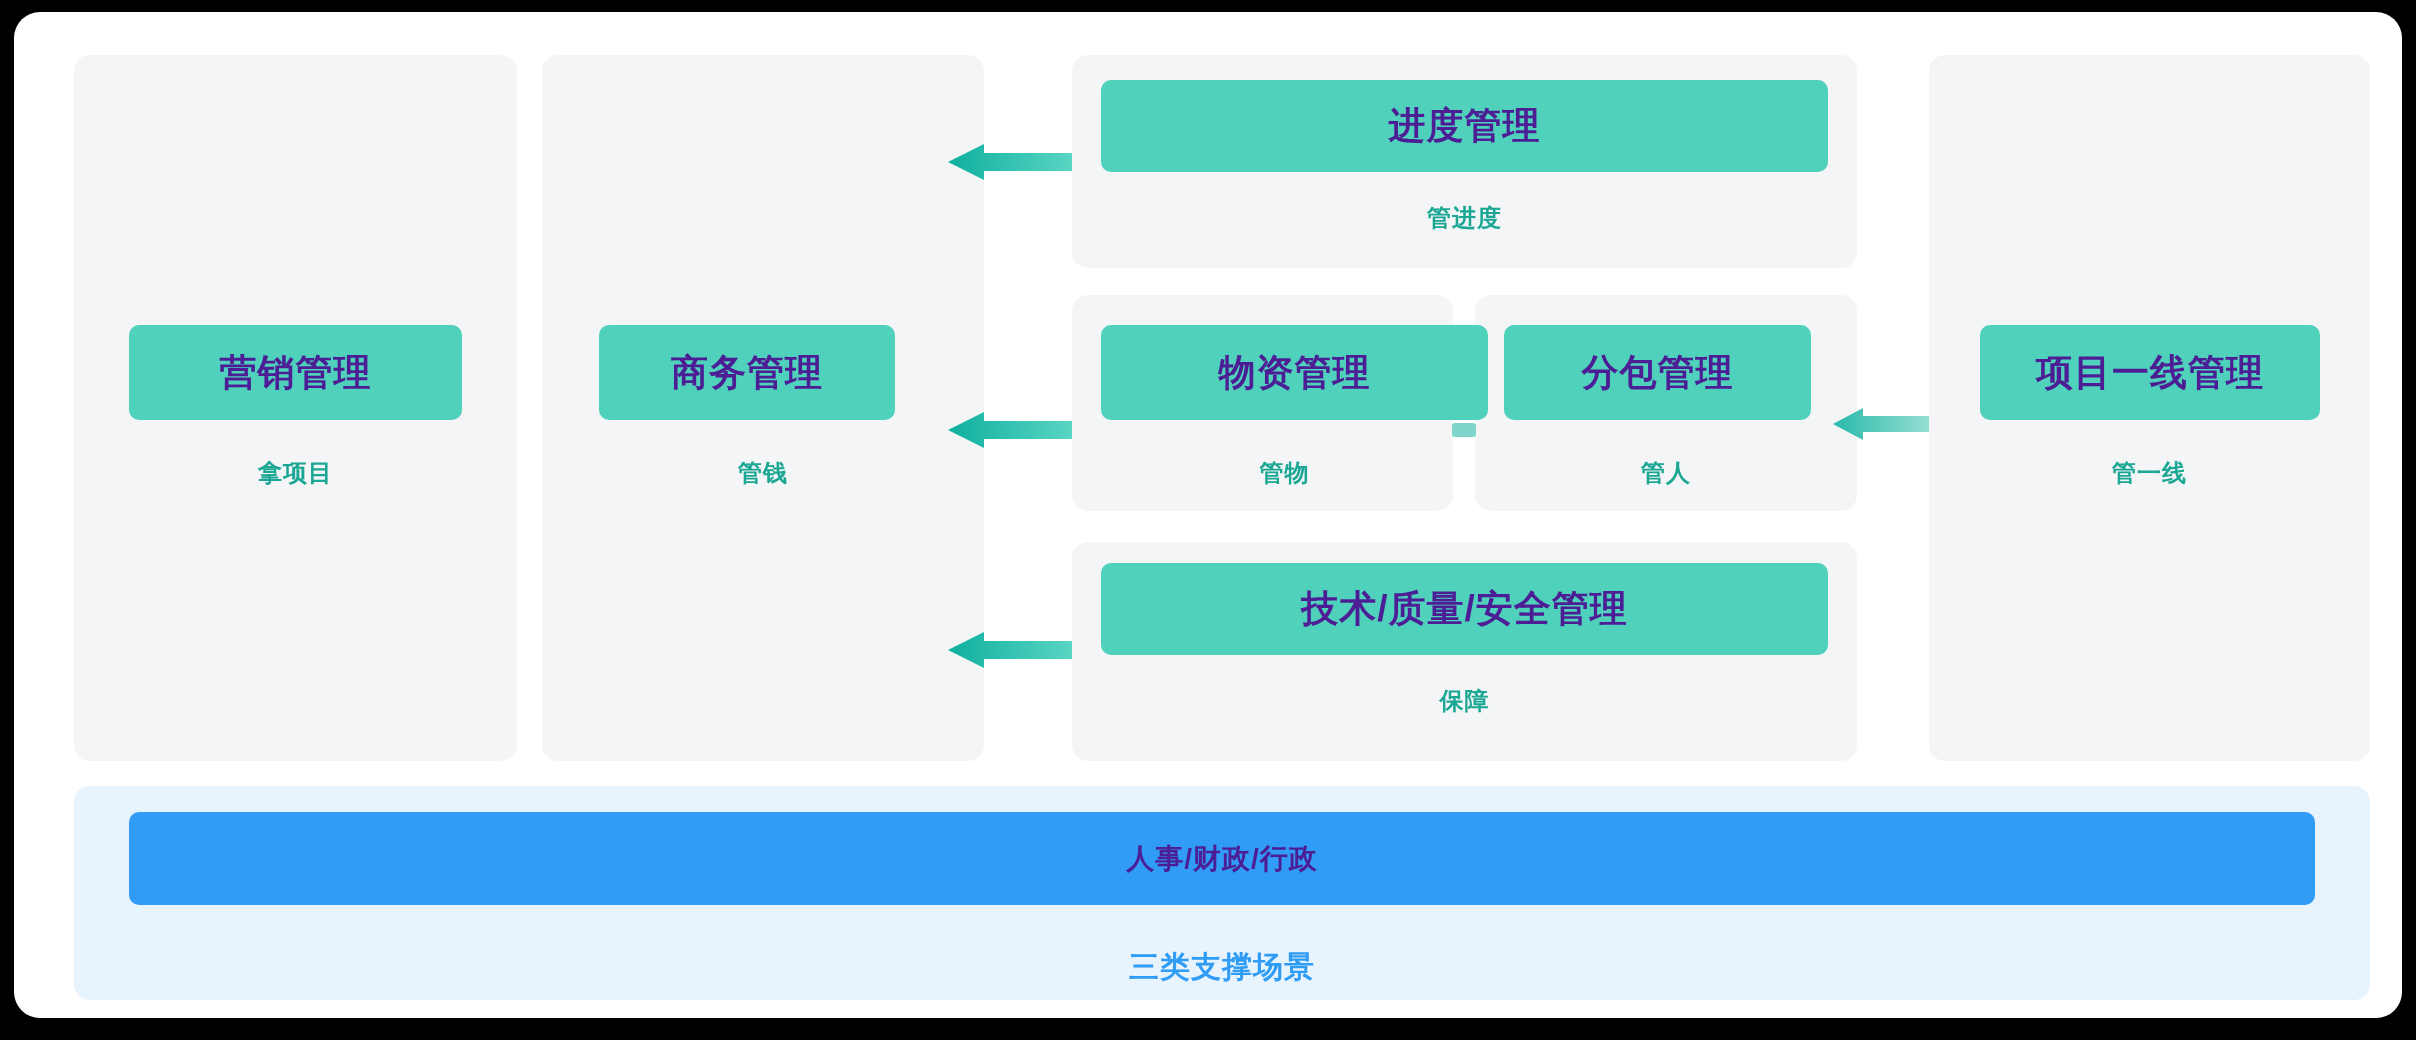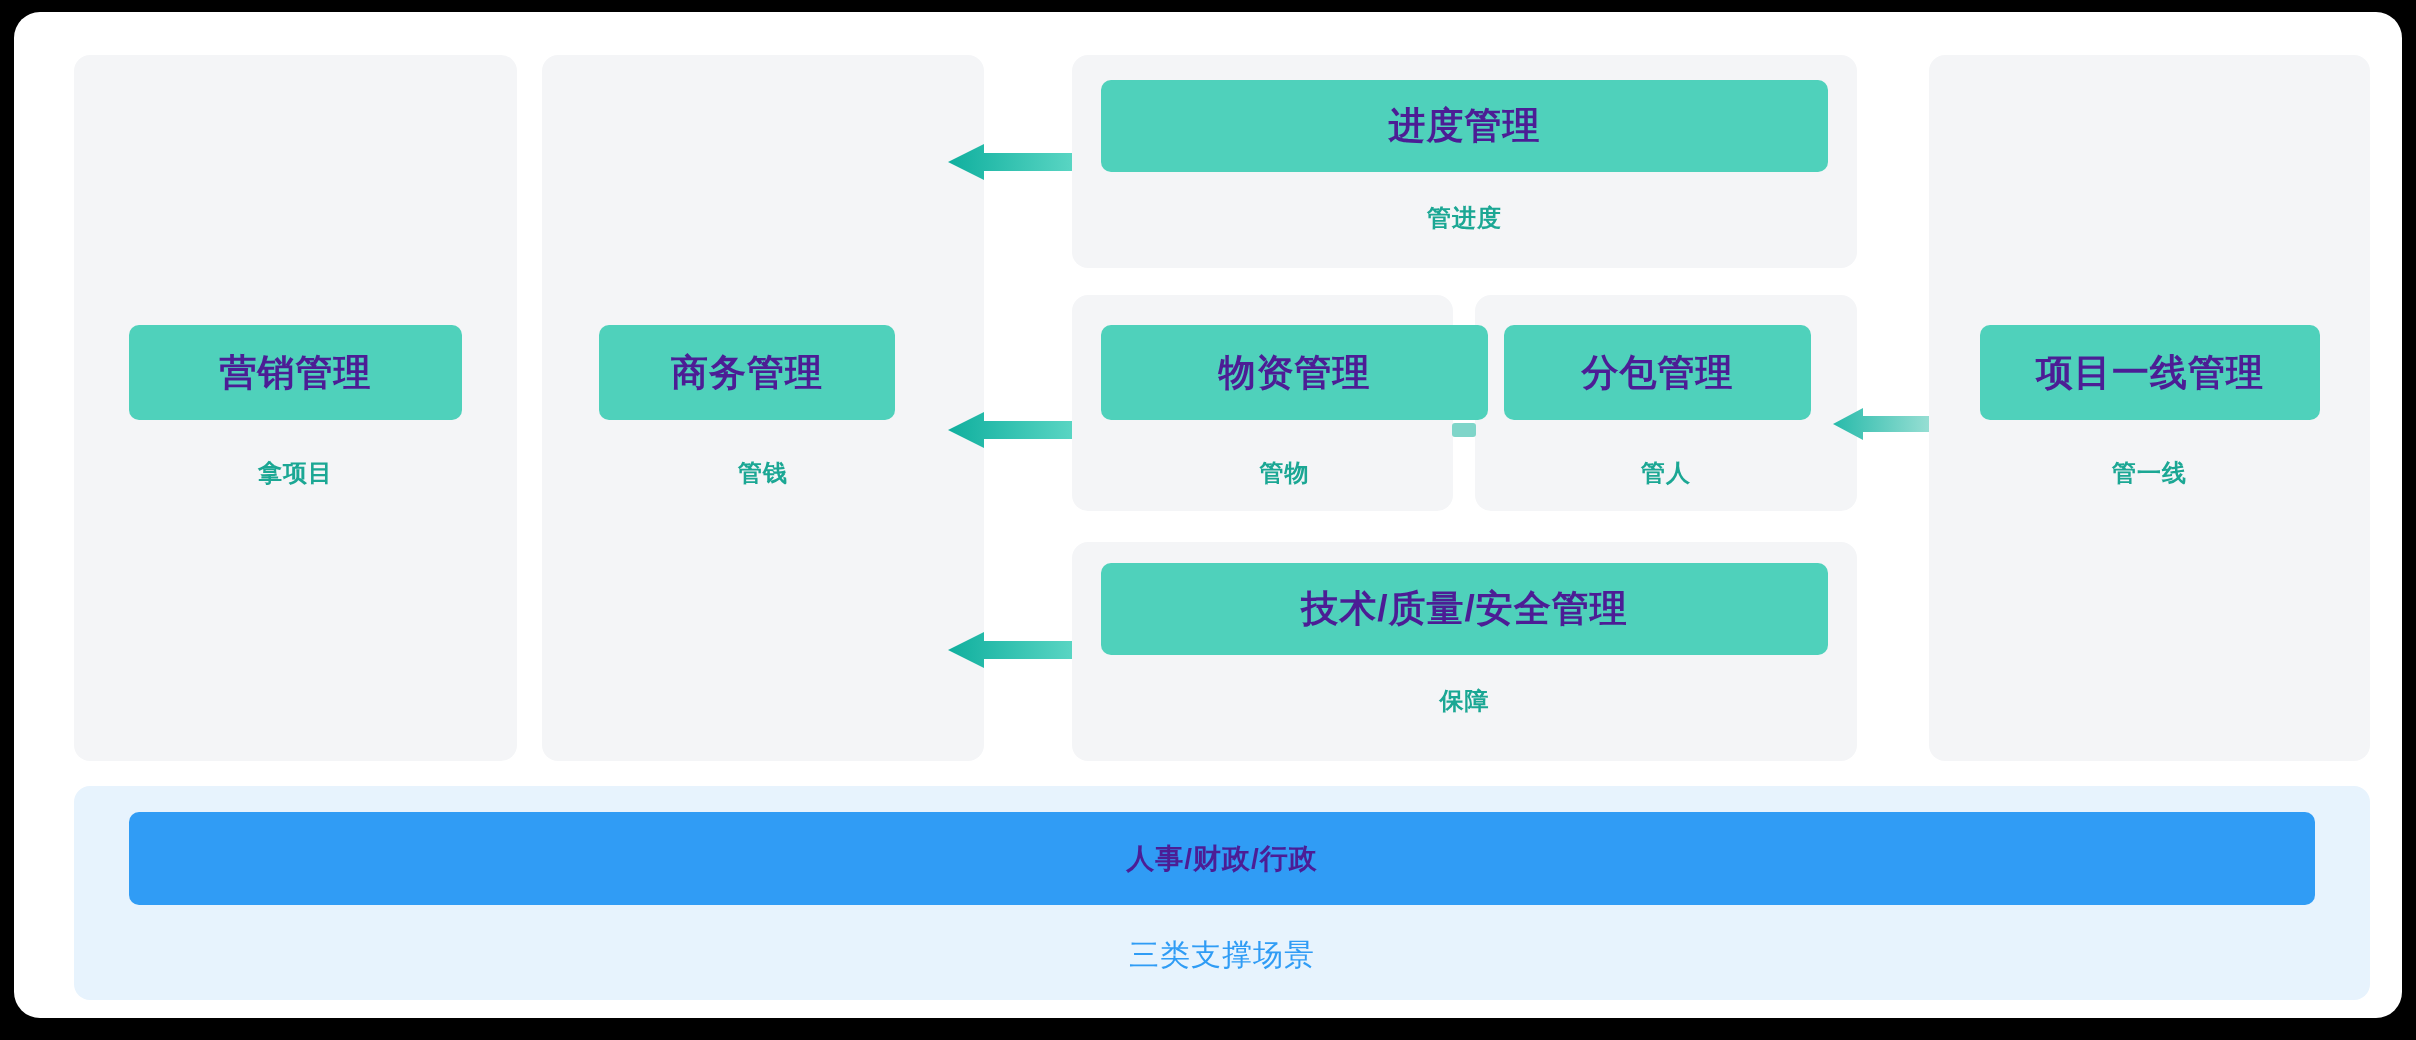--- a/index.html
+++ b/index.html
@@ -20,21 +20,21 @@
   .node{
     position:absolute;background:var(--teal);border-radius:10px;
     display:flex;align-items:center;justify-content:center;
     color:#4c1d95;font-size:37px;font-weight:700;letter-spacing:1px;
   }
   .node.blue{background:var(--blue);font-size:28px;}
   .sublabel{
     position:absolute;text-align:center;
     color:var(--teal_text);font-size:24px;font-weight:600;letter-spacing:1px;
   }
-  .sublabel.blue{color:var(--blue_text);font-size:30px;font-weight:400;}
+  .sublabel.blue{color:var(--blue_text);font-size:30px;font-weight:700;margin-top:12px;}
   .arrow{position:absolute;}
   .connector{
     position:absolute;left:1438px;top:411px;width:24px;height:14px;
     border-radius:3px;background:var(--connector);
   }
 </style>
 </head>
 <body>
 
 <div id="card">

